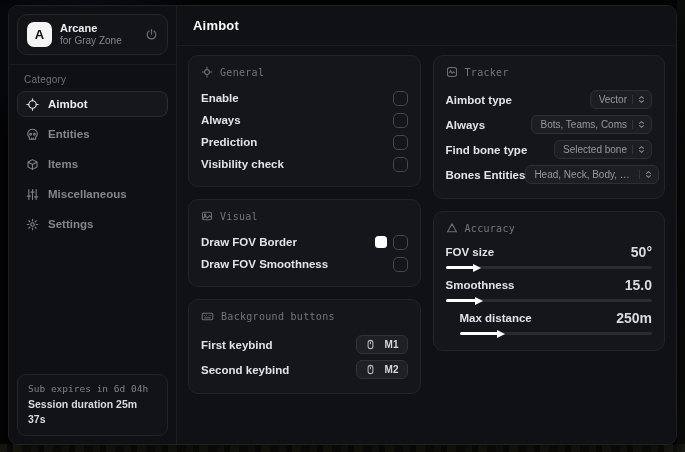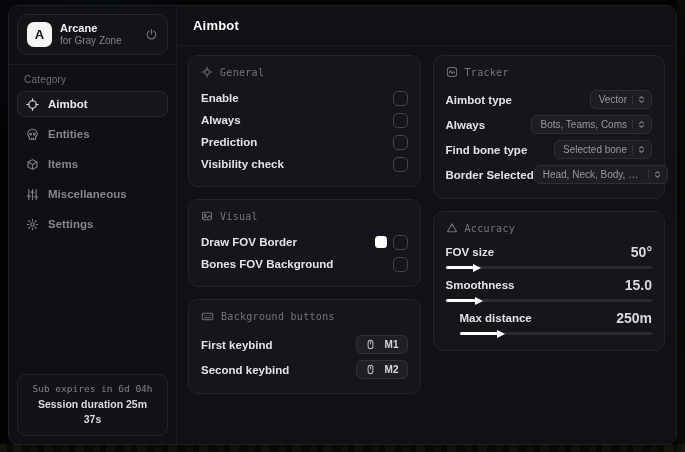--- a/index.html
+++ b/index.html
@@ -38,21 +38,21 @@
   .side-divider { height:1px; background:#1b1c21; margin-top:9px; }
   .category { color:#6f7177; font-size:10px; padding:9px 15px 6px 15px; letter-spacing:.2px; }
   .nav { display:flex; flex-direction:column; gap:4px; padding:0 8px; }
   .nav-item { height:26px; border-radius:8px; display:flex; align-items:center; gap:9px;
     padding:0 8px; color:#84868c; font-size:11.5px; cursor:pointer; border:1px solid transparent;font-weight:bold; }
   .nav-item .nicon { display:flex; color:#7d7f85; }
   .nav-item.active { background:#16171c; border-color:#2b2c33; color:#ebecee; font-weight:600; }
   .nav-item.active .nicon { color:#d8d9dc; }
   .side-spacer { flex:1; }
   .side-footer { margin:8px; background:#121317; border:1px solid #232429; border-radius:9px;
-    padding:7px 10px; line-height:1.5;text-align:center; }
+    padding:7px 10px; line-height:1.5; }
   .foot-line1 { font-family:"DejaVu Sans Mono", monospace; font-size:9.5px; color:#7f8187; }
   .foot-line2 { font-size:10.5px; font-weight:600; color:#d9dadd; }
 
   
   .main { flex:1; background:#101114; display:flex; flex-direction:column; min-width:0; }
   .main-header { height:40px; flex:0 0 40px; display:flex; align-items:center; padding:0 16px;
     border-bottom:1px solid #1b1c21; }
   .main-title { color:#fbfbfc; font-size:13px; font-weight:bold; letter-spacing:.2px; }
   .content { flex:1; display:flex; gap:12px; padding:9px 11px; min-height:0; }
   .col { flex:1; display:flex; flex-direction:column; gap:12px; min-width:0; }
@@ -223,21 +223,21 @@
             <span>Visual</span>
           </div>
           <div class="row">
             <span class="row-label">Draw FOV Border</span>
             <span class="row-right">
               <span class="swatch" style="background-color: rgb(255, 255, 255);"></span>
               <span class="checkbox"></span>
             </span>
           </div>
           <div class="row">
-            <span class="row-label">Bones FOV Background</span>
+            <span class="row-label">Draw FOV Smoothness</span>
             <span class="checkbox"></span>
           </div>
         </div>
 
         <div class="panel">
           <div class="panel-head">
             <span class="picon">
               <svg width="13" height="13" viewBox="0 0 16 16" fill="none" stroke="currentColor" stroke-width="1.3" stroke-linecap="round">
                 <rect x="1.5" y="4" width="13" height="8" rx="1.5"></rect>
                   <path d="M4 6.8h.01M7 6.8h.01M10 6.8h.01M12 6.8h.01M4.5 9.6h7"></path>
@@ -311,21 +311,21 @@
             <span class="dropdown">
               <span class="dd-text">Selected bone</span>
               <span class="dd-icon">
                 <svg width="9" height="9" viewBox="0 0 16 16" fill="none" stroke="currentColor" stroke-width="1.8" stroke-linecap="round" stroke-linejoin="round">
                   <path d="M4.5 6L8 2.8 11.5 6M4.5 10L8 13.2 11.5 10"></path>
                 </svg>
               </span>
             </span>
           </div>
           <div class="row tall">
-            <span class="row-label">Border Selected</span>
+            <span class="row-label">Bones Entities</span>
             <span class="dropdown">
               <span class="dd-text">Head, Neck, Body, Pe..</span>
               <span class="dd-icon">
                 <svg width="9" height="9" viewBox="0 0 16 16" fill="none" stroke="currentColor" stroke-width="1.8" stroke-linecap="round" stroke-linejoin="round">
                   <path d="M4.5 6L8 2.8 11.5 6M4.5 10L8 13.2 11.5 10"></path>
                 </svg>
               </span>
             </span>
           </div>
         </div>

